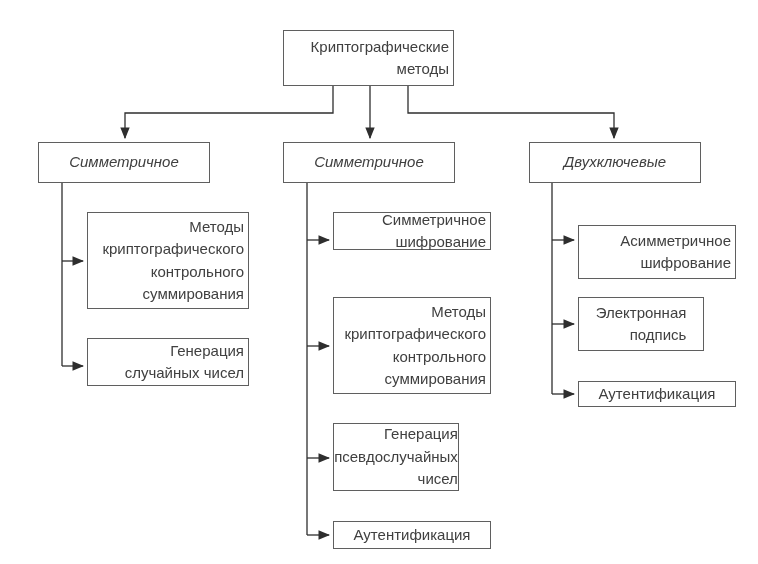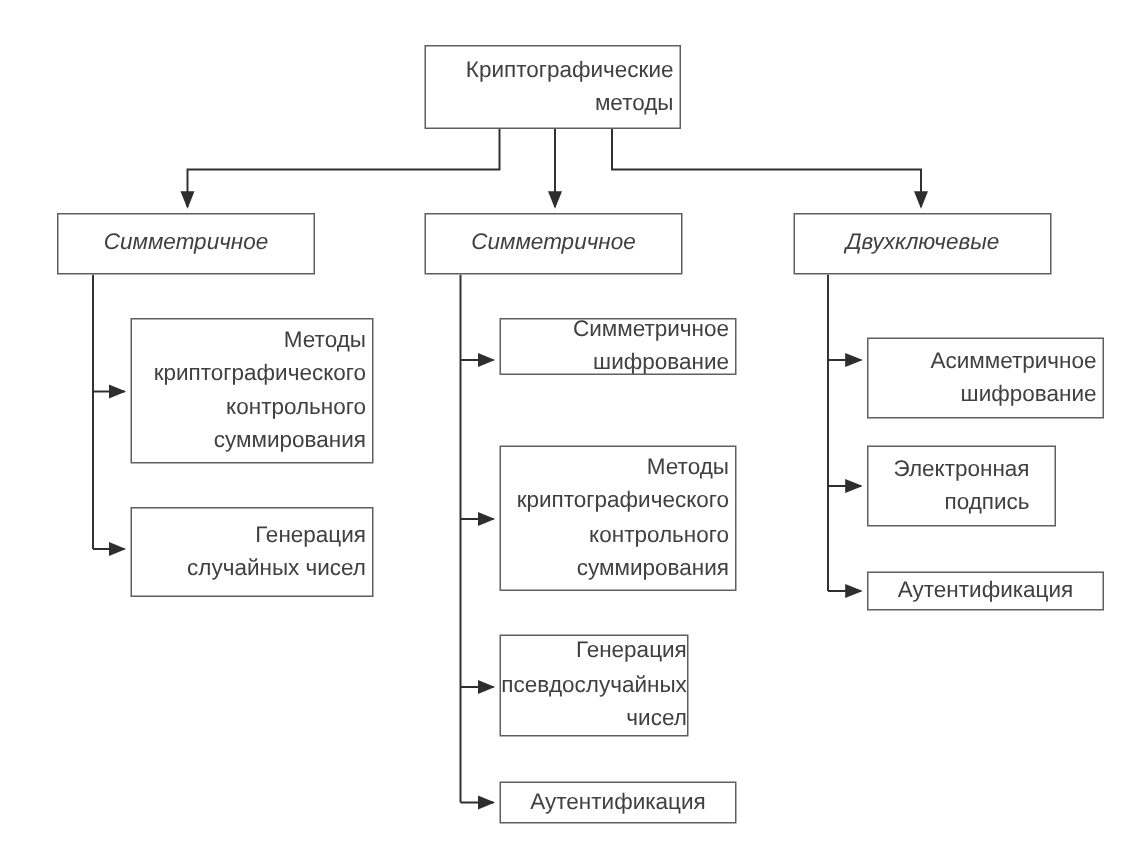--- a/index.html
+++ b/index.html
@@ -41,21 +41,21 @@
     padding: 2px 20px;
   }
   
   .n-root   { left: 283px; top: 30px;  width: 171px; height: 56px; }
   
   .n-cat-a  { left: 38px;  top: 142px; width: 172px; height: 41px; }
   .n-cat-b  { left: 283px; top: 142px; width: 172px; height: 41px; }
   .n-cat-c  { left: 529px; top: 142px; width: 172px; height: 41px; }
   
   .n-a1 { left: 87px;  top: 212px; width: 162px; height: 97px; }
-  .n-a2 { left: 87px;  top: 338px; width: 162px; height: 60px; }
+  .n-a2 { left: 87px;  top: 338px; width: 162px; height: 48px; }
   
   .n-b1 { left: 333px; top: 212px; width: 158px; height: 38px; }
   .n-b2 { left: 333px; top: 297px; width: 158px; height: 97px; }
   .n-b3 { left: 333px; top: 423px; width: 126px; height: 68px; }
   .n-b4 { left: 333px; top: 521px; width: 158px; height: 28px; }
   
   .n-c1 { left: 578px; top: 225px; width: 158px; height: 54px; }
   .n-c2 { left: 578px; top: 297px; width: 126px; height: 54px; }
   .n-c3 { left: 578px; top: 381px; width: 158px; height: 26px; }
 </style>

